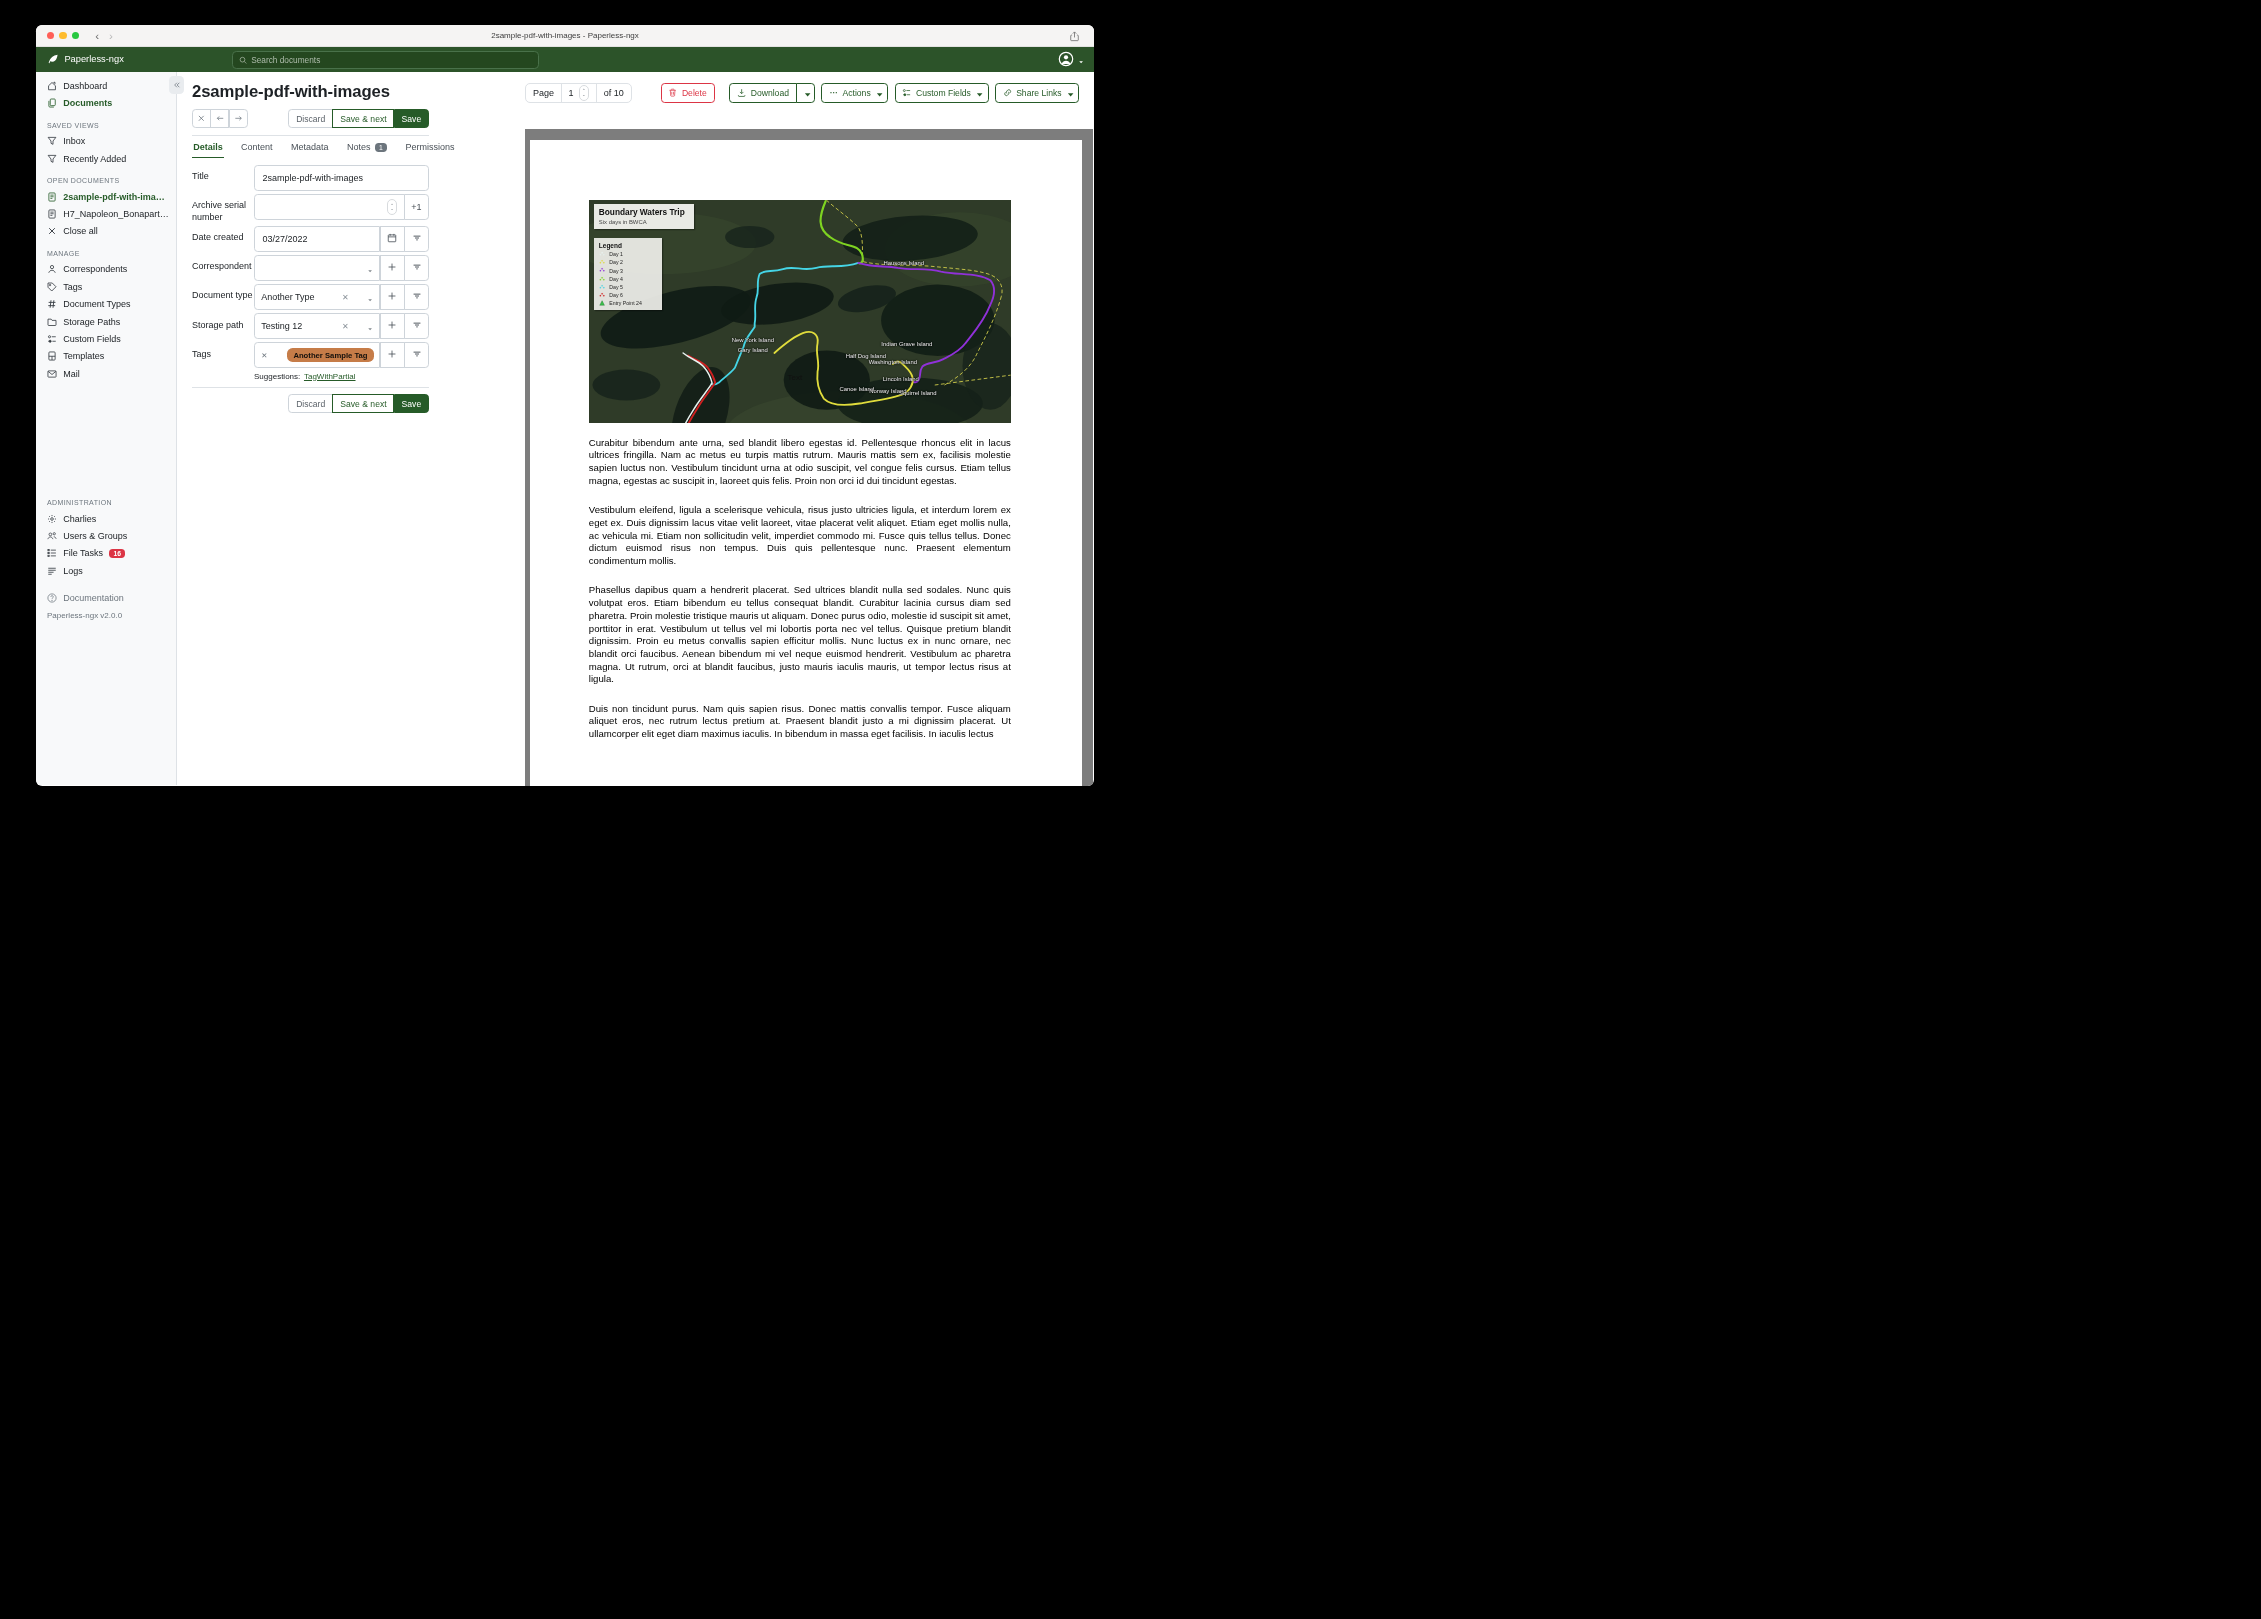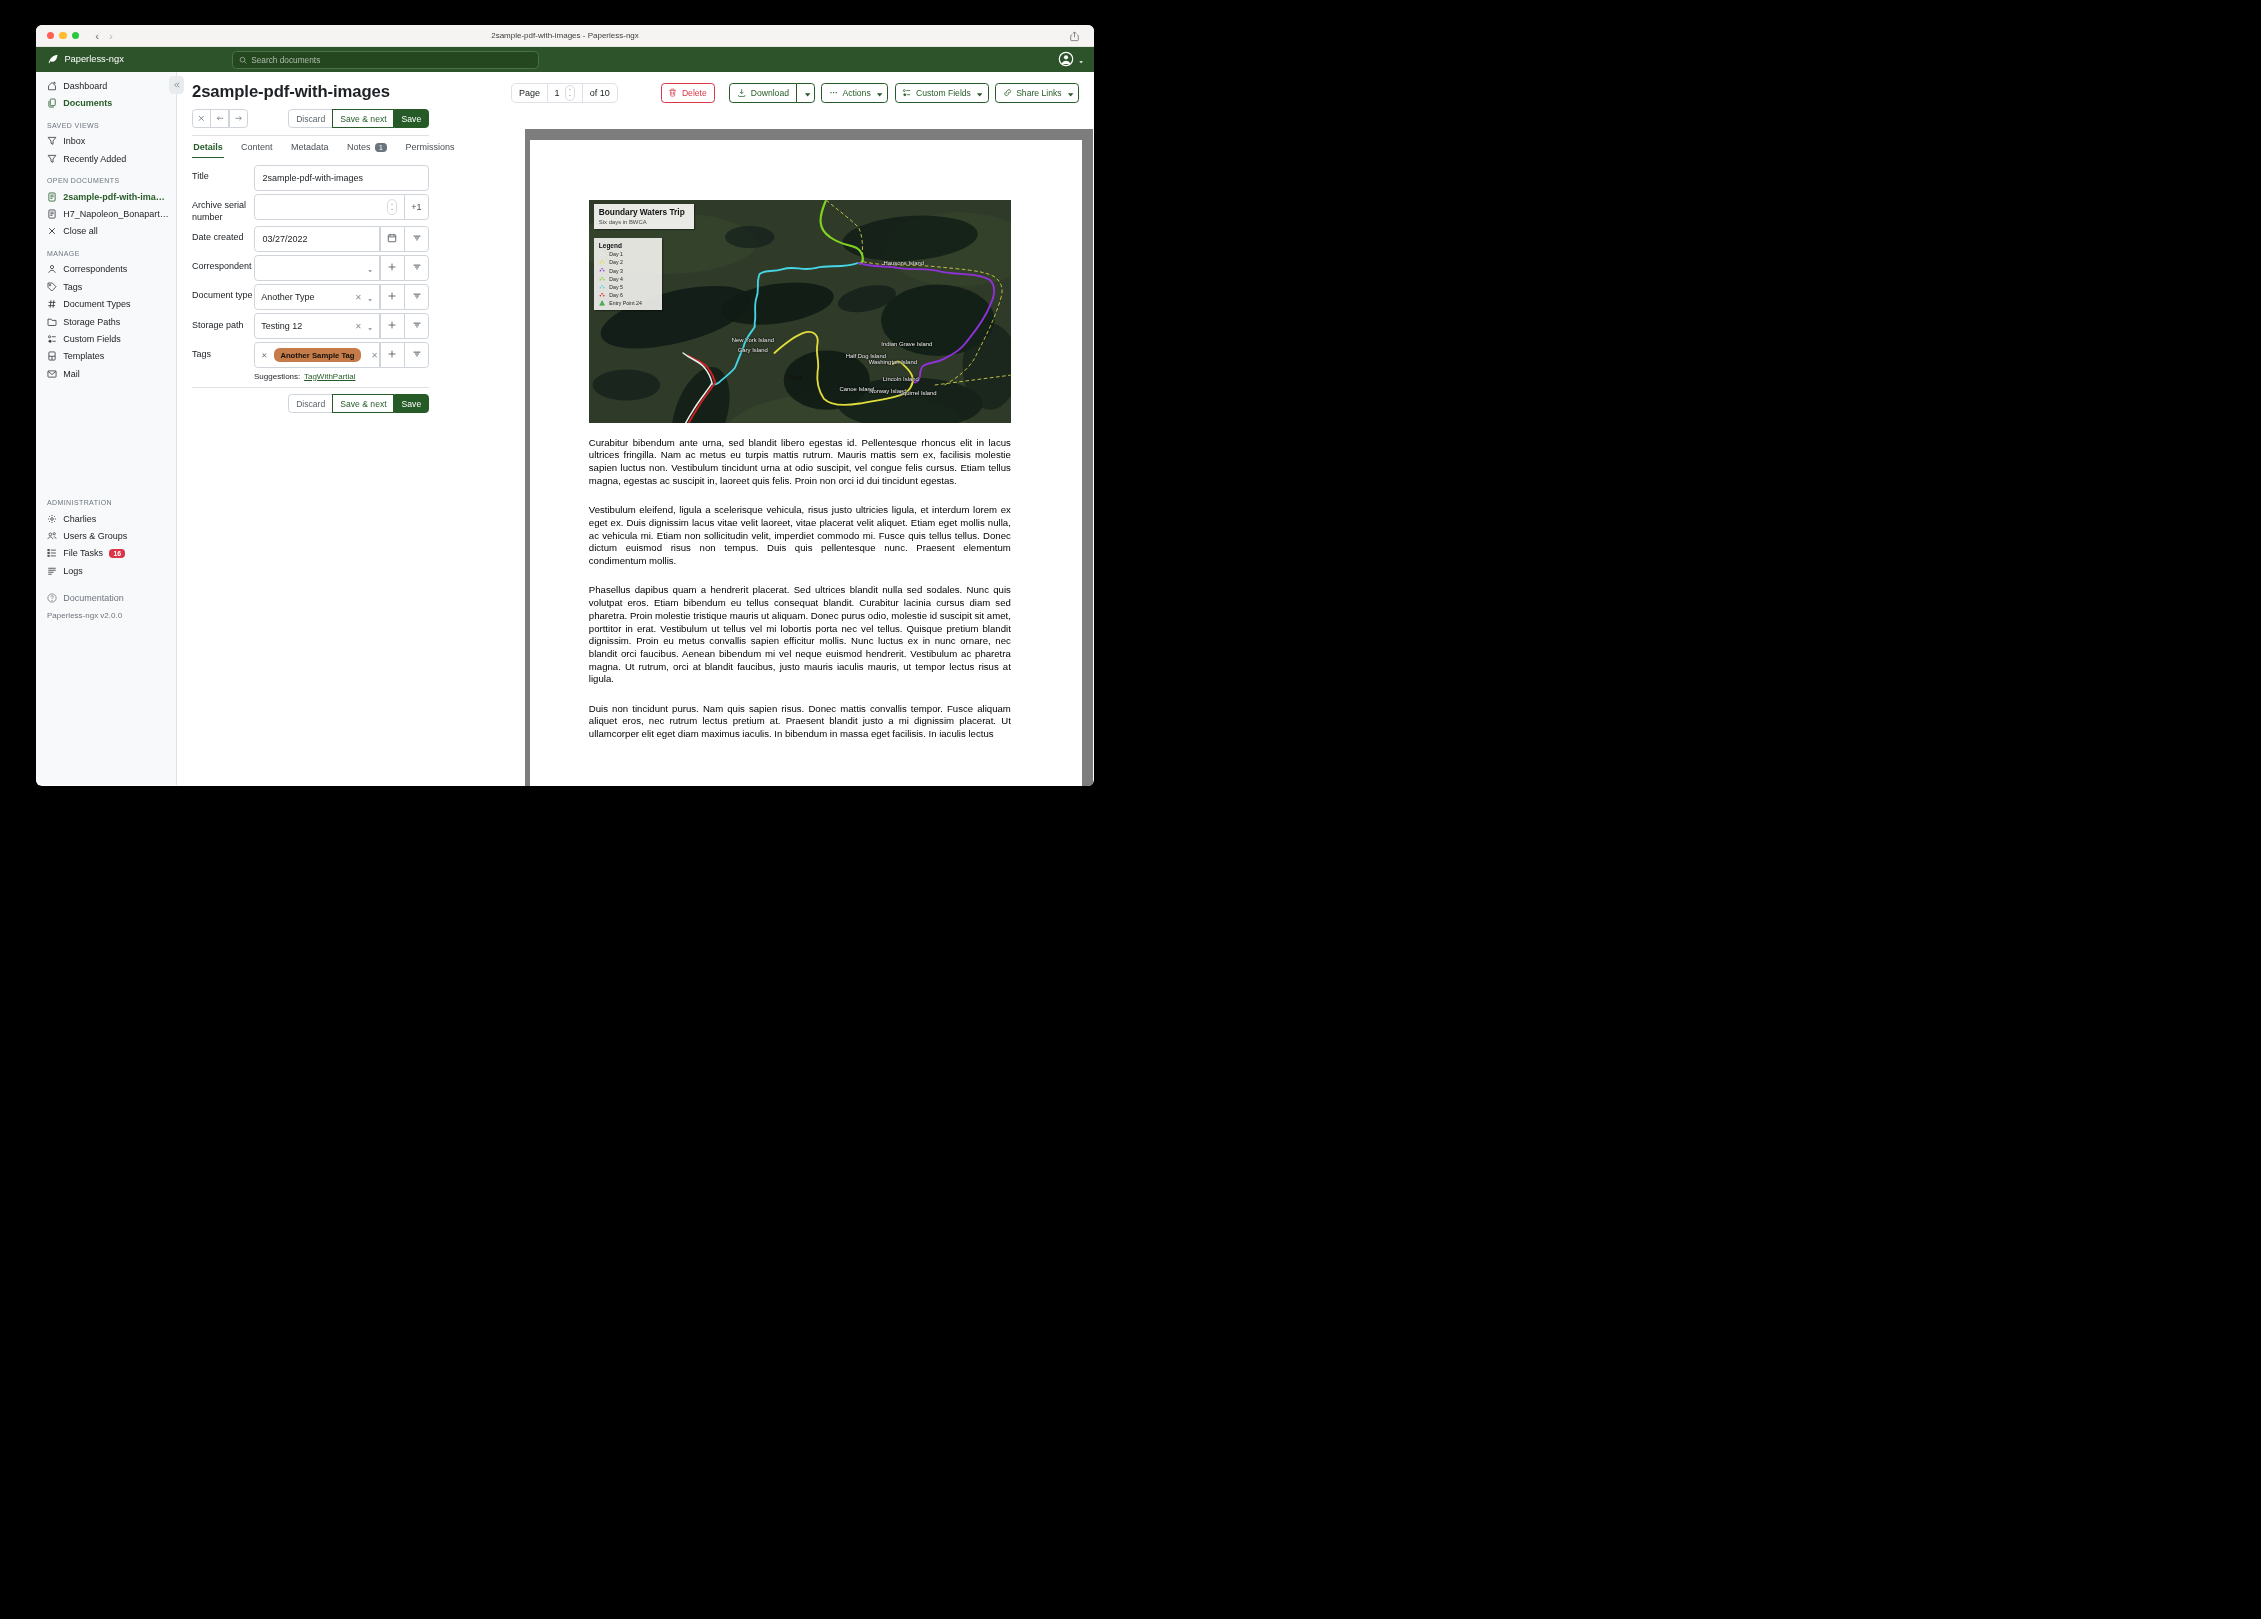--- a/index.html
+++ b/index.html
@@ -87,38 +87,38 @@
   .form{ margin-top:6.8px; }
   .frow{ display:flex; margin-bottom:3.1px; }
   .flabel{ width:62px; flex:none; font-size:9px; color:#212529; padding-top:6.2px; line-height:1.25; }
   .fctrl{ flex:1; min-width:0; }
   .ig{ display:flex; height:26px; }
   .ig > *{ border:0.6px solid #ced4da; margin-left:-0.6px; background:#fff; }
   .ig > :first-child{ margin-left:0; border-radius:3.7px 0 0 3.7px; }
   .ig > :last-child{ border-radius:0 3.7px 3.7px 0; }
   .ig > .only{ border-radius:3.7px; }
   .tinput{ flex:1; min-width:0; padding:0 7.4px; font-size:9px; color:#212529; outline:none; font-family:inherit; }
-  .selbox{ flex:1; min-width:0; display:flex; align-items:center; padding:0 6.2px; gap:5px;justify-content:space-between; }
+  .selbox{ flex:1; min-width:0; display:flex; align-items:center; padding:0 6.2px; gap:18px;justify-content:space-between; }
   .selbox .val{ font-size:9px; color:#212529; flex:1; white-space:nowrap; overflow:hidden; }
   .selbox .clr{ color:#8a9299; font-size:8px; cursor:pointer; }
   .selbox .car{ width:6.2px; height:6.2px; color:#80878d; cursor:pointer; }
   .selbox .car svg{ width:100%; height:100%; }
   .addon{ width:25px; flex:none; display:flex; align-items:center; justify-content:center; color:#495057; cursor:pointer; font-size:9px; }
   .addon svg{ width:10px; height:10px; }
   .stepper{ width:10.5px; height:16px; border:0.6px solid #d8dbde; border-radius:5.6px; display:flex; flex-direction:column;
             align-items:center; justify-content:center; color:#6c757d; font-size:4.3px; line-height:3.7px; flex:none; cursor:pointer; }
   .chip{ background:#c67c48; color:#14100c; font-weight:700; font-size:7.7px; border-radius:5.6px; padding:2.5px 6.8px; white-space:nowrap; }
   .chip-x{ color:#6c757d; font-size:7.4px; cursor:pointer; margin-right:1.2px; }
   .sugg{ margin:3.1px 0 0 62px; font-size:8px; color:#212529; }
   .sugg a{ color:#265b28; text-decoration:underline; margin-left:3.7px; }
   .bottom-controls{ display:flex; justify-content:flex-end; margin-top:6.8px; }
 
   
   .preview{ flex:1; min-width:0; }
-  .ptoolbar{ display:flex; justify-content:flex-end; align-items:center; gap:23px; margin:0.6px 13.6px 0 0; }
+  .ptoolbar{ display:flex; justify-content:flex-end; align-items:center; gap:9px; margin:0.6px 13.6px 0 0; }
   .pagegrp{ display:flex; height:20px; border:0.6px solid #dee2e6; border-radius:5px; background:#fff; margin-right:20px; overflow:hidden; }
   .pagegrp .seg{ display:flex; align-items:center; padding:0 6.8px; font-size:9px; color:#212529; border-left:0.6px solid #dee2e6; gap:5px; }
   .pagegrp .seg:first-child{ border-left:none; }
   .tbtn{ height:20px; display:flex; align-items:center; gap:4.3px; padding:0 6.8px; background:#fff; font-size:8.6px;
          border:0.6px solid #265b28; color:#265b28; border-radius:3.7px; cursor:pointer; font-family:inherit; }
   .tbtn svg{ width:9.3px; height:9.3px; }
   .tbtn .bcaret{ width:5.6px; height:5.6px; }
   .tbtn.danger{ border-color:#dc3545; color:#dc3545; margin-right:8.6px; }
   .splitgrp{ display:flex; }
   .splitgrp .tbtn.main{ border-radius:3.7px 0 0 3.7px; }

